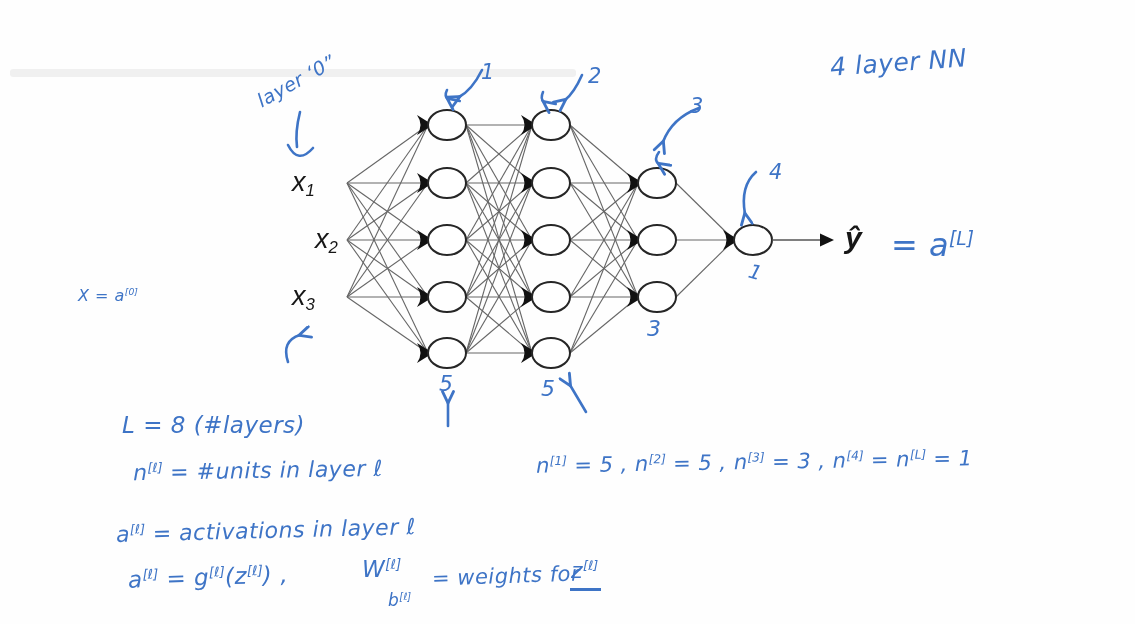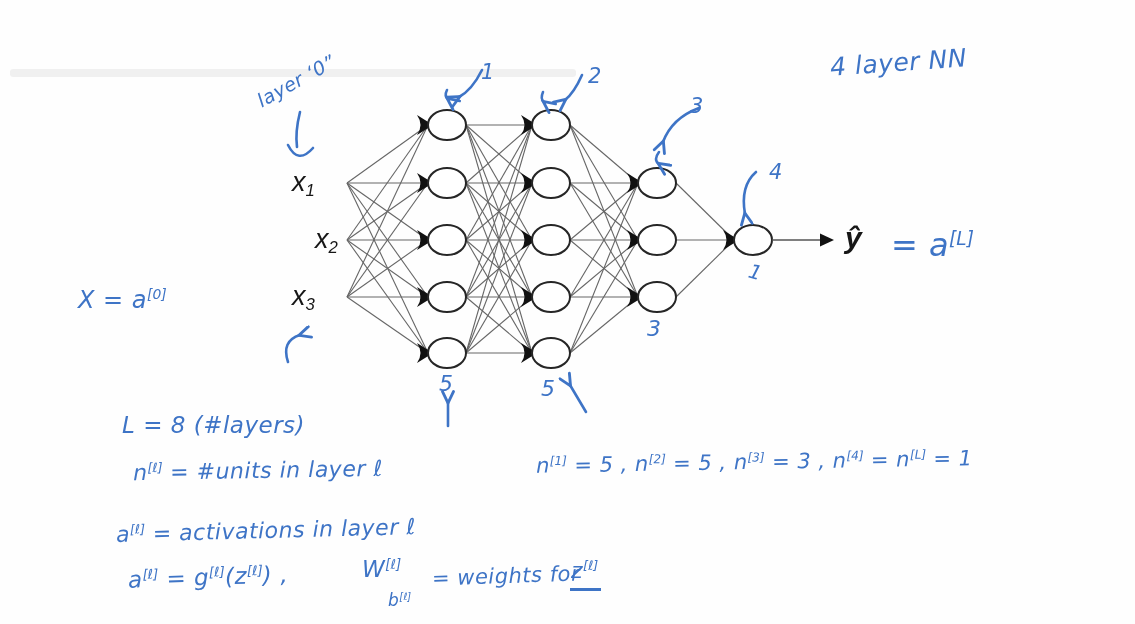--- a/index.html
+++ b/index.html
@@ -145,21 +145,21 @@
   <div class="printed" style="left:292px;top:224px;font-size:27px;margin-left:23px;"><span>x</span><span class="seg-sub">2</span></div>
   <div class="printed" style="left:292px;top:281px;font-size:27px;"><span>x</span><span class="seg-sub">3</span></div>
 
   <div class="printed" style="left:845px;top:221px;font-size:30px;font-weight:600;">ŷ</div>
   <div class="hw" style="left:891px;top:226px;font-size:32px;"><span>= a</span><span class="seg-sup">[L]</span></div>
 
   <div class="hw" style="left:253px;top:92px;font-size:19px;transform:rotate(-29deg);transform-origin:left top;">layer ‘0”</div>
 
   <div class="hw" style="left:830px;top:48px;font-size:25px;transform:rotate(-4deg);">4 layer NN</div>
 
-  <div class="hw" style="left:78px;top:286px;font-size:24px;"><span>X  = a</span><span class="seg-sup">[0]</span></div>
+  <div class="hw" style="left:78px;top:286px;font-size:16px;"><span>X  = a</span><span class="seg-sup">[0]</span></div>
 
   <div class="hw" style="left:481px;top:60px;font-size:21px;">1</div>
   <div class="hw" style="left:588px;top:64px;font-size:21px;">2</div>
   <div class="hw" style="left:690px;top:94px;font-size:21px;">3</div>
   <div class="hw" style="left:769px;top:160px;font-size:21px;">4</div>
 
   <div class="hw" style="left:439px;top:371px;font-size:22px;">5</div>
   <div class="hw" style="left:541px;top:376px;font-size:22px;">5</div>
   <div class="hw" style="left:647px;top:316px;font-size:22px;">3</div>
   <div class="hw" style="left:749px;top:260px;font-size:20px;transform:rotate(16deg);">1</div>

